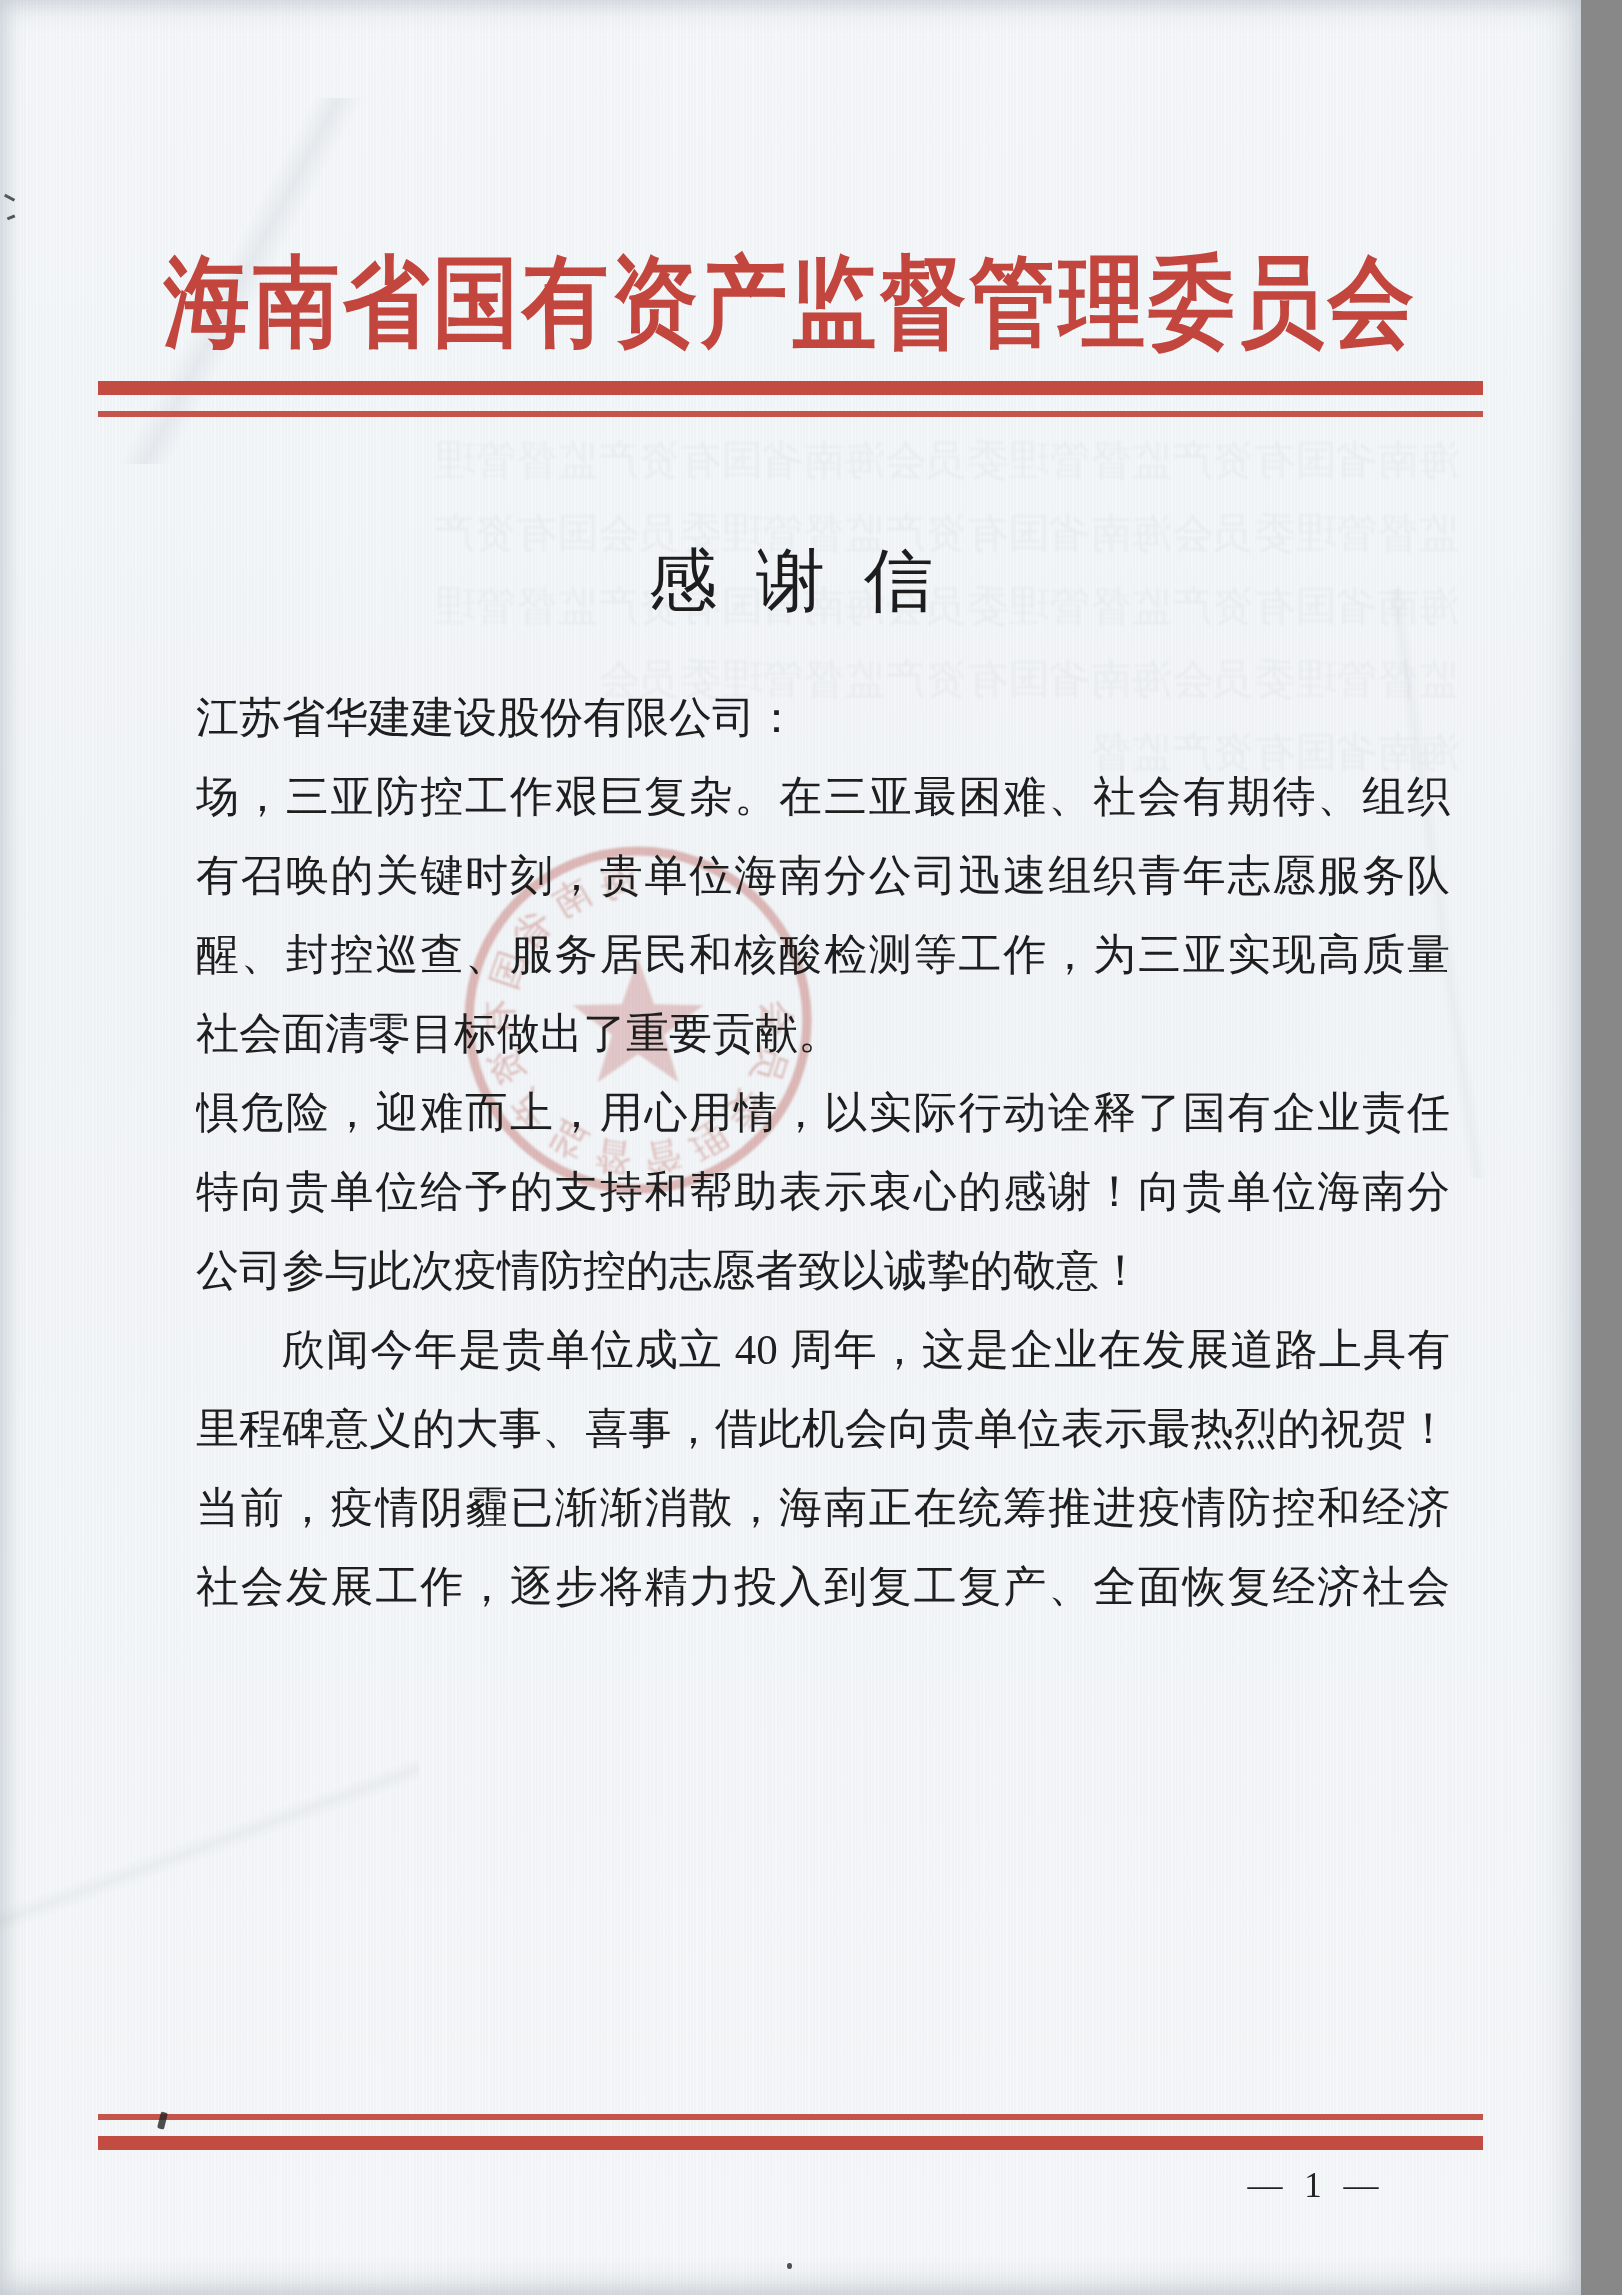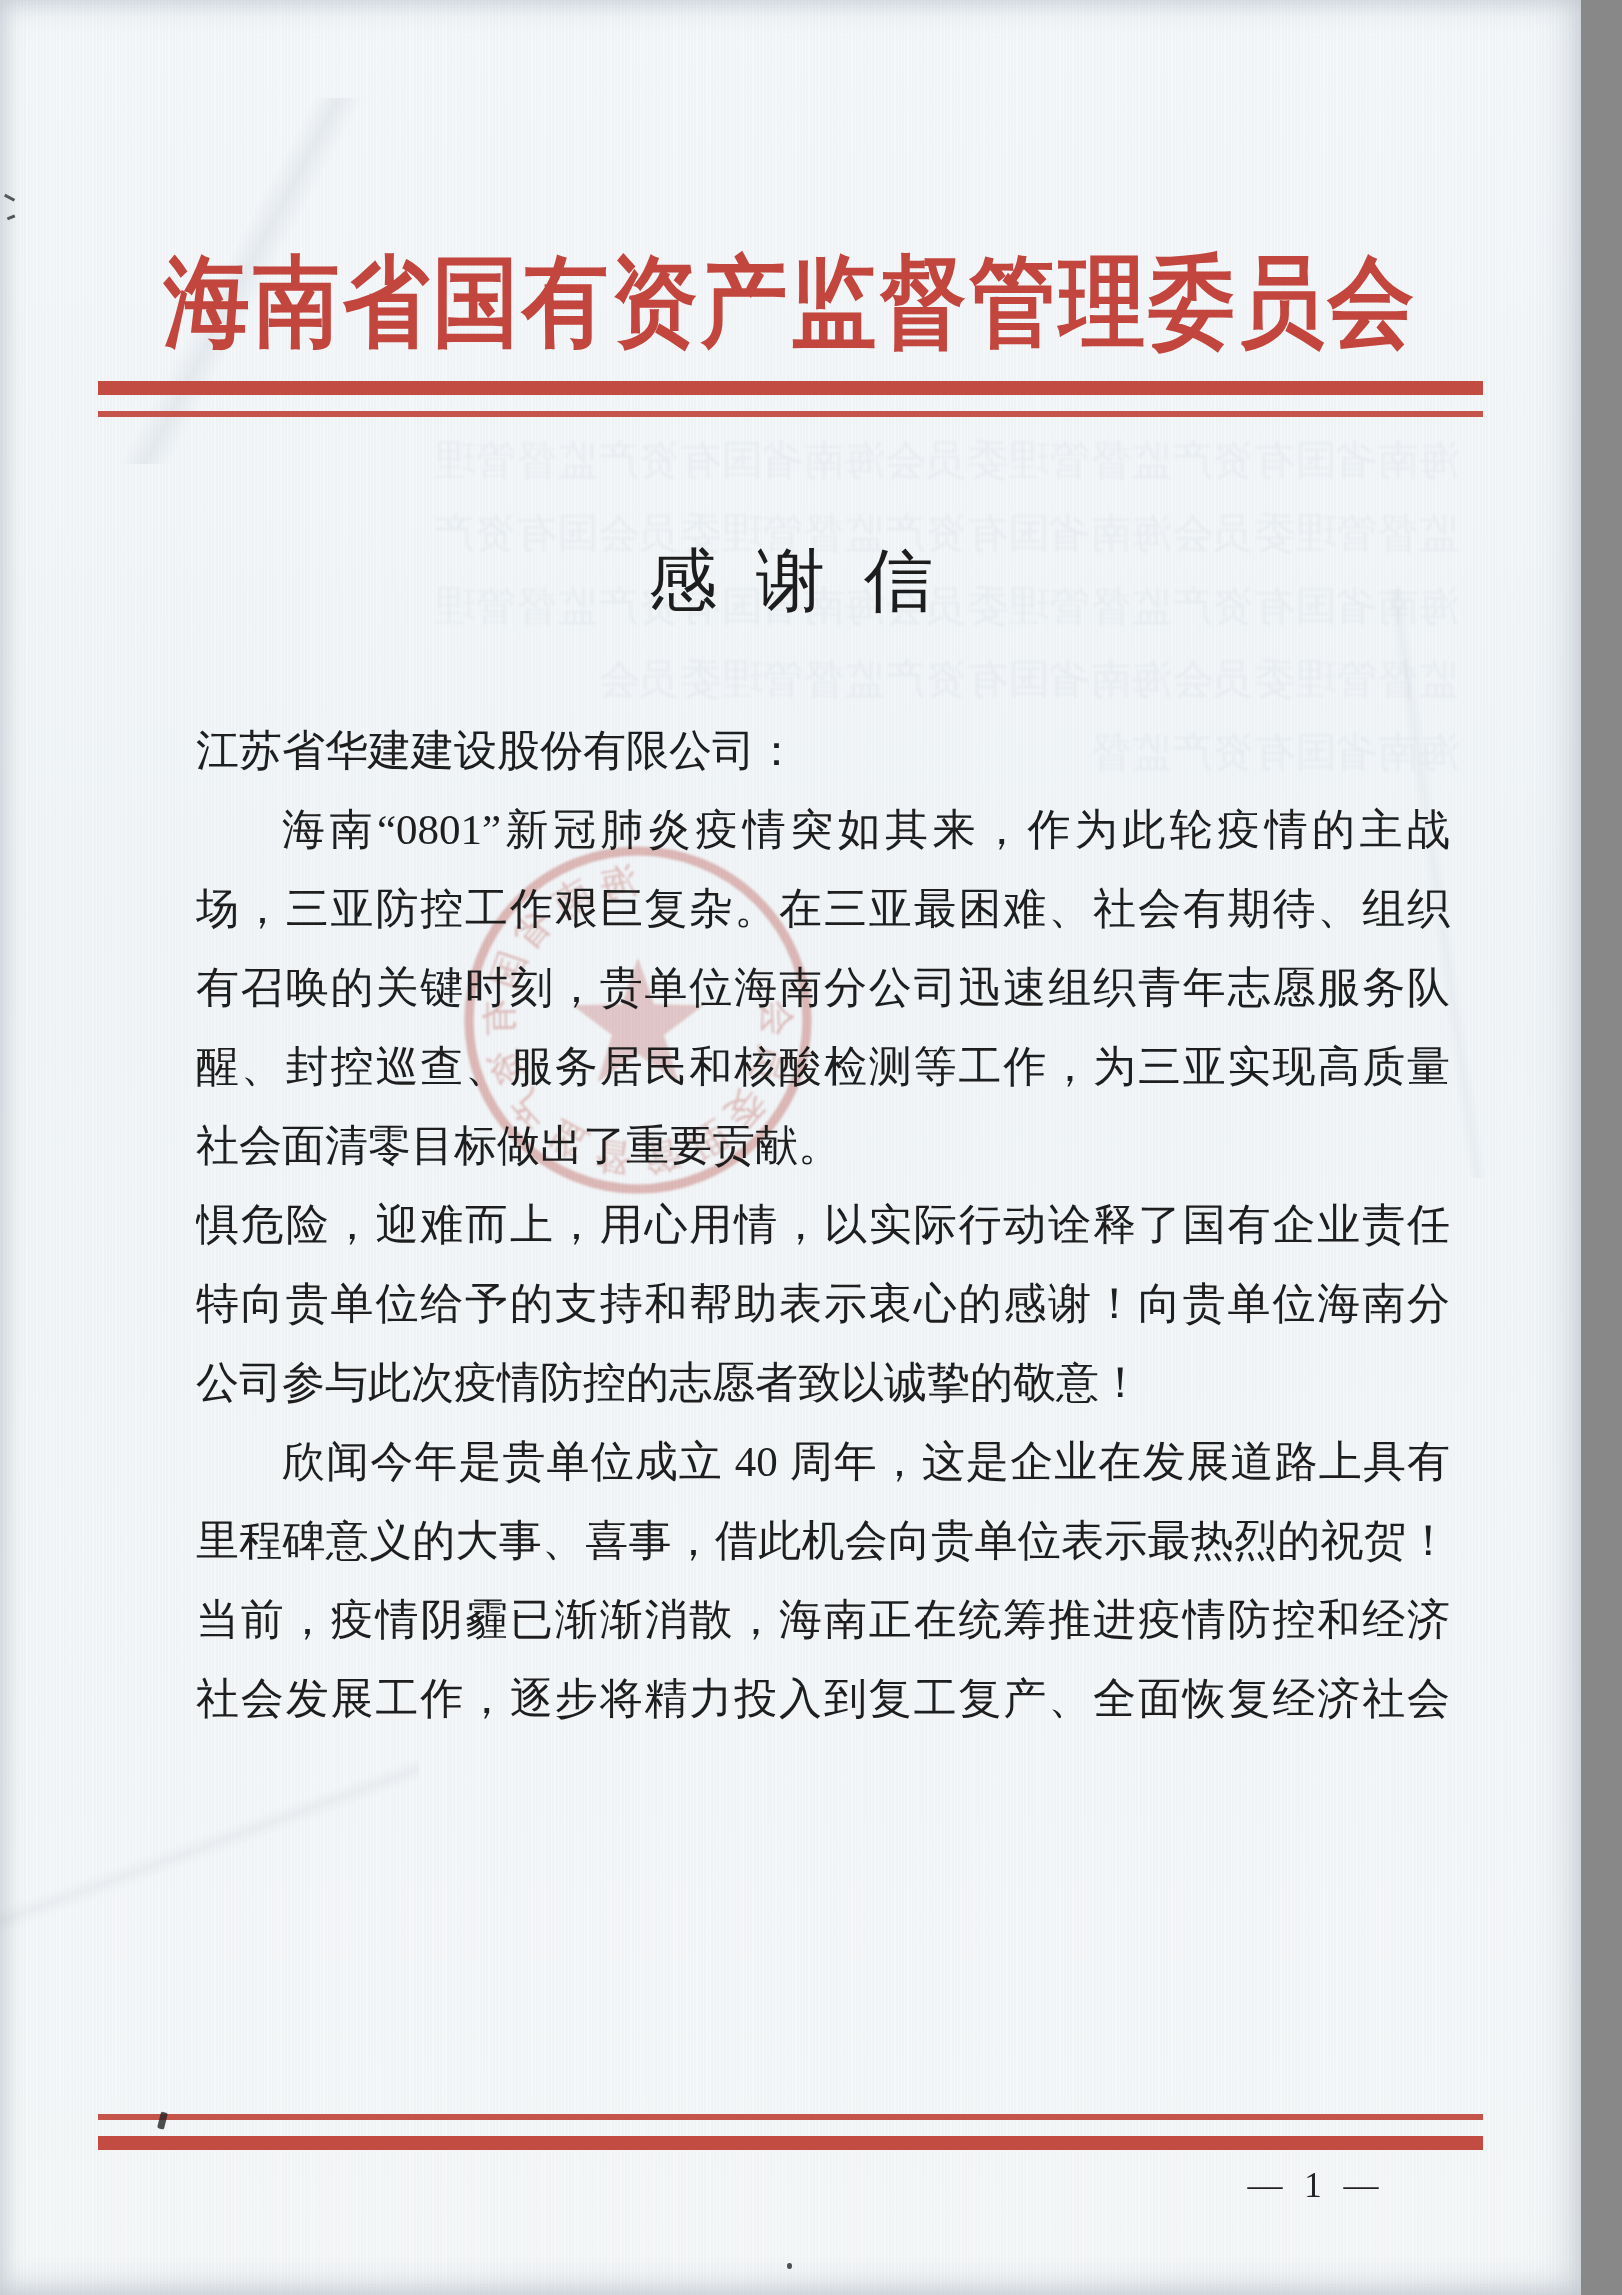--- a/index.html
+++ b/index.html
@@ -46,21 +46,21 @@
 
   .doc-title{
     position:absolute;left:0;top:535px;width:100%;
     text-align:center;
     font-size:69px;font-weight:400;color:#1d1d1d;
     letter-spacing:39px;text-indent:39px;
     z-index:6;
   }
 
   .body-block{
-    position:absolute;left:196px;top:711px;width:1254px;
+    position:absolute;left:196px;top:678px;width:1254px;
     font-size:43px;color:#1e1e1e;
     z-index:6;
   }
   .bline{
     height:79px;line-height:79px;
     overflow:hidden;
     text-align:justify;
   }
   .bline.jf{text-align-last:justify;}
   .bline.ind{text-indent:86px;}
@@ -128,21 +128,20 @@
       <g transform="translate(574,0) scale(-1,1)">
         <text font-size="56" letter-spacing="12" fill="#cb6a60" fill-opacity="0.5" font-family="Liberation Serif, DejaVu Serif, serif">
           <textPath href="#sealArc">海南省国有资产监督管理委员会</textPath>
         </text>
       </g>
     </g>
   </svg>
 
   <div class="body-block">
     <div class="bline salut">江苏省华建建设股份有限公司：</div>
-    <div class="bline jf ind">海南“0801”新冠肺炎疫情突如其来，作为此轮疫情的主战</div>
     <div class="bline jf">场，三亚防控工作艰巨复杂。在三亚最困难、社会有期待、组织</div>
     <div class="bline jf">有召唤的关键时刻，贵单位海南分公司迅速组织青年志愿服务队</div>
     <div class="bline jf">醒、封控巡查、服务居民和核酸检测等工作，为三亚实现高质量</div>
     <div class="bline">社会面清零目标做出了重要贡献。</div>
     <div class="bline jf">惧危险，迎难而上，用心用情，以实际行动诠释了国有企业责任</div>
     <div class="bline jf">特向贵单位给予的支持和帮助表示衷心的感谢！向贵单位海南分</div>
     <div class="bline">公司参与此次疫情防控的志愿者致以诚挚的敬意！</div>
     <div class="bline jf ind">欣闻今年是贵单位成立 40 周年，这是企业在发展道路上具有</div>
     <div class="bline jf">里程碑意义的大事、喜事，借此机会向贵单位表示最热烈的祝贺！</div>
     <div class="bline jf">当前，疫情阴霾已渐渐消散，海南正在统筹推进疫情防控和经济</div>

